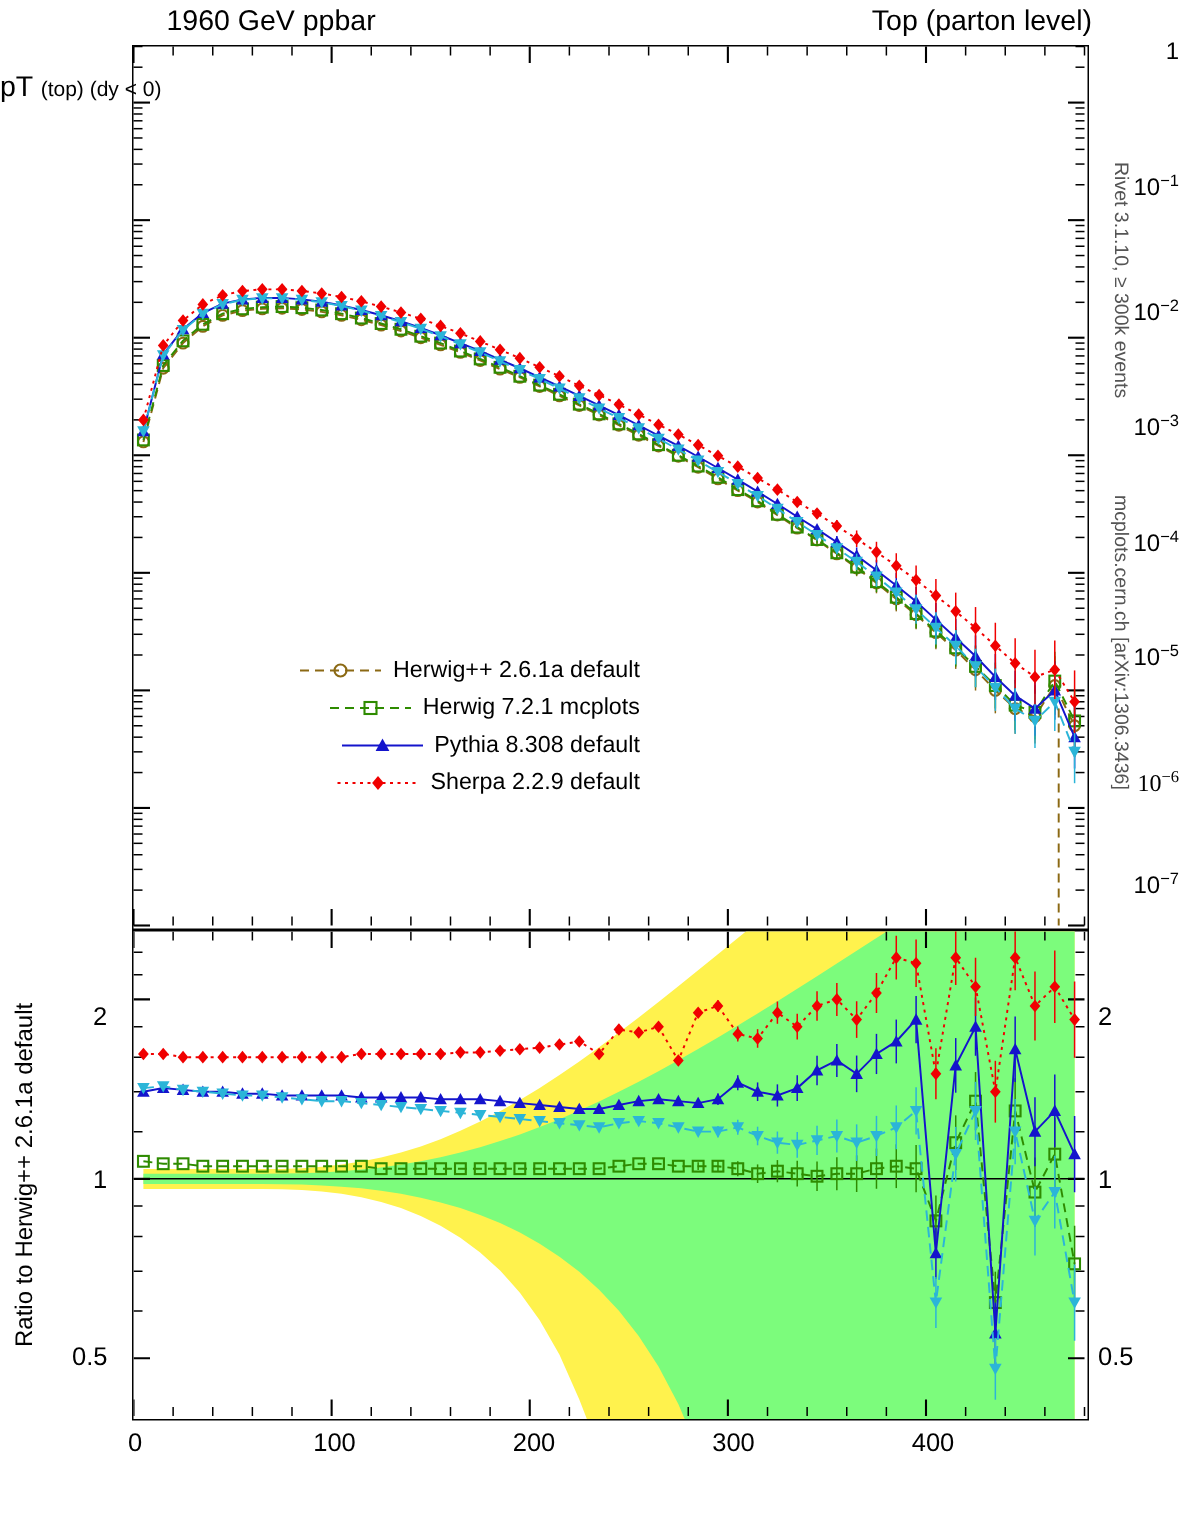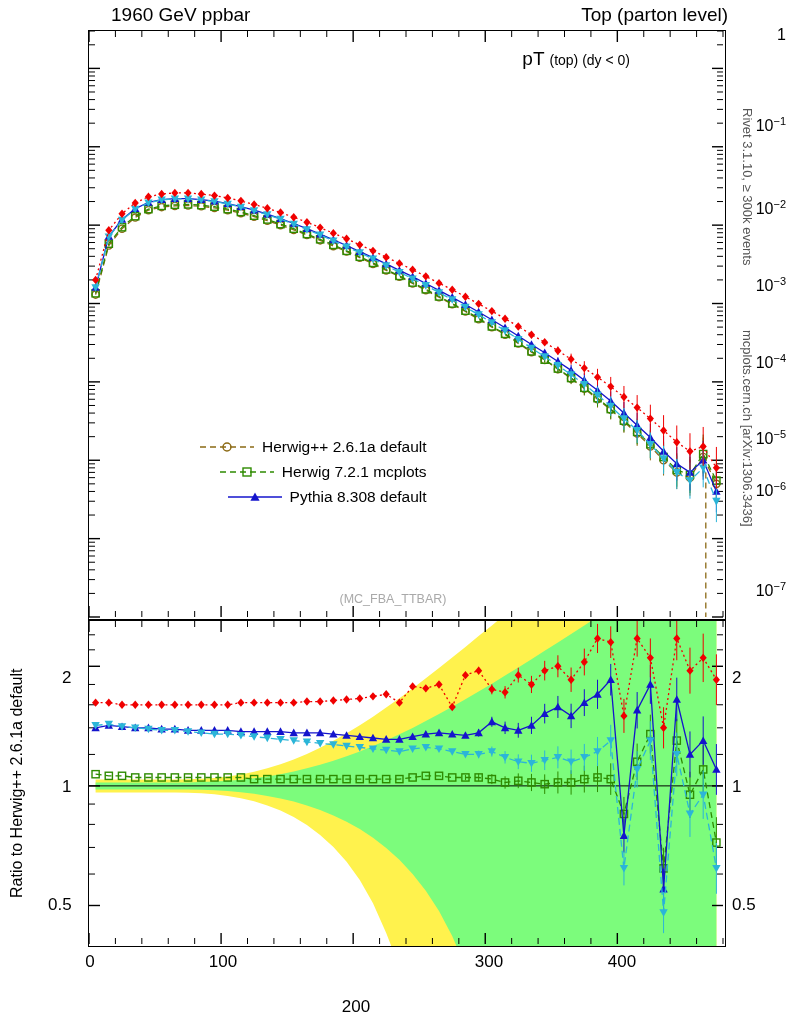--- a/index.html
+++ b/index.html
@@ -29,21 +29,21 @@
     border:1.6px solid #000; box-sizing:border-box;
     background:#fff;
   }
   #ratio-frame{
     left:88px; top:620px; width:638px; height:327px;
     border:1.6px solid #000; box-sizing:border-box;
     background:#fff; overflow:hidden;
   }
 
   .plot-title{
-    position:absolute; top:48px; left:0; width:630px; text-align:right;
+    position:absolute; top:48px; left:0; width:630px; text-align:left;
     font-size:19px;
   }
   .plot-title .sub{font-size:14px;}
 
   .watermark{
     position:absolute; top:592px; left:0; width:786px; text-align:center;
     font-size:12.5px; color:#a9a9a9;
   }
 
   
@@ -577,29 +577,28 @@
         <line x1="627.3958333333334" y1="415.95025447817335" x2="627.3958333333334" y2="457.7502544781733" stroke="#F00000" stroke-width="1"></line>
         <polygon points="627.3958333333334,432.65025447817334 630.9658333333334,436.8502544781733 627.3958333333334,441.0502544781733 623.8258333333333,436.8502544781733" fill="#F00000"></polygon>
         <path d="M 616.8 441.4 L 616.8 586" stroke="#8B6914" stroke-width="1.3" stroke-dasharray="6,4" fill="none"></path>
       </svg>
   </div>
 
   <div class="plot-title">
     <span>pT</span>
     <span class="sub">(top) (dy &lt; 0)</span>
   </div>
-  <div class="watermark">(MC_FBA_TTBAR)</div>
 
   <div class="ylab" style="top:24px;  width:82px;"><span>1</span><sup></sup></div>
   <div class="ylab" style="top:115px; width:82px;"><span>10</span><sup>−1</sup></div>
   <div class="ylab" style="top:198px; width:82px;"><span>10</span><sup>−2</sup></div>
   <div class="ylab" style="top:275px; width:82px;"><span>10</span><sup>−3</sup></div>
   <div class="ylab" style="top:352px; width:82px;"><span>10</span><sup>−4</sup></div>
   <div class="ylab" style="top:428px; width:71px;"><span>10</span><sup>−5</sup></div>
-  <div class="ylab" style="top:480px; width:82px;"><span>10</span><sup>−6</sup></div>
+  <div class="ylab" style="top:512px; width:82px;font-family:Liberation Serif, serif;"><span>10</span><sup>−6</sup></div>
   <div class="ylab" style="top:580px; width:82px;"><span>10</span><sup>−7</sup></div>
 
   <div id="legend">
       <div class="row">
         <span class="marker">
           <svg width="58" height="20">
             <line x1="2" y1="10" x2="56" y2="10" stroke="#8B6914" stroke-width="1.4" stroke-dasharray="6,4"></line>
             <circle cx="29" cy="10" r="3.9999999999999996" fill="none" stroke="#8B6914" stroke-width="1.4"></circle>
           </svg>
         </span>
@@ -615,20 +614,29 @@
         <span class="txt">Herwig 7.2.1 mcplots</span>
       </div>
       <div class="row">
         <span class="marker">
           <svg width="58" height="20">
             <line x1="2" y1="10" x2="56" y2="10" stroke="#1414CC" stroke-width="1.4"></line>
             <polygon points="29,5.4 33.6,13.68 24.4,13.68" fill="#1414CC"></polygon>
           </svg>
         </span>
         <span class="txt">Pythia 8.308 default</span>
+      </div>
+      <div class="row">
+        <span class="marker">
+          <svg width="58" height="20">
+            <line x1="2" y1="10" x2="56" y2="10" stroke="#F00000" stroke-width="1.4" stroke-dasharray="2,3"></line>
+            <polygon points="29,5.4 32.91,10 29,14.6 25.09,10" fill="#F00000"></polygon>
+          </svg>
+        </span>
+        <span class="txt">Sherpa 2.2.9 default</span>
       </div>
     </div>
 
   <div class="abs" id="ratio-frame">
     <svg id="ratio-svg" width="634" height="323" viewBox="0 0 634 323">
         <path d="M6.6 158.4 L19.8 158.4 L33.0 158.4 L46.2 158.4 L59.4 158.4 L72.6 158.4 L85.9 158.4 L99.1 158.3 L112.3 157.8 L125.5 156.9 L138.7 155.4 L151.9 153.4 L165.1 150.7 L178.3 147.3 L191.5 143.3 L204.7 138.5 L217.9 132.9 L231.1 126.7 L244.4 119.8 L257.6 112.3 L270.8 104.3 L284.0 95.7 L297.2 86.6 L310.4 77.2 L323.6 67.4 L336.8 57.3 L350.0 47.0 L363.2 36.5 L376.4 25.9 L389.6 15.1 L402.9 4.4 L416.1 -6.5 L429.3 -17.3 L442.5 -28.1 L455.7 -38.8 L468.9 -49.5 L482.1 -60.1 L495.3 -70.7 L508.5 -81.1 L521.7 -91.4 L534.9 -101.6 L548.1 -111.6 L561.4 -121.6 L574.6 -131.4 L587.8 -141.0 L601.0 -150.6 L614.2 -159.9 L627.4 -169.2 L627.4 346.0 L614.2 346.0 L601.0 346.0 L587.8 346.0 L574.6 346.0 L561.4 346.0 L548.1 346.0 L534.9 346.0 L521.7 346.0 L508.5 346.0 L495.3 346.0 L482.1 346.0 L468.9 346.0 L455.7 346.0 L442.5 346.0 L429.3 346.0 L416.1 346.0 L402.9 346.0 L389.6 346.0 L376.4 346.0 L363.2 346.0 L350.0 346.0 L336.8 346.0 L323.6 346.0 L310.4 346.0 L297.2 312.0 L284.0 282.2 L270.8 259.1 L257.6 240.8 L244.4 226.0 L231.1 214.0 L217.9 204.1 L204.7 196.1 L191.5 189.6 L178.3 184.4 L165.1 180.3 L151.9 177.2 L138.7 174.9 L125.5 173.3 L112.3 172.3 L99.1 171.8 L85.9 171.6 L72.6 171.6 L59.4 171.6 L46.2 171.6 L33.0 171.6 L19.8 171.6 L6.6 171.6 Z" fill="#FFF24D" stroke="none"></path>
         <path d="M6.6 161.5 L19.8 161.5 L33.0 161.5 L46.2 161.5 L59.4 161.5 L72.6 161.5 L85.9 161.5 L99.1 161.4 L112.3 161.1 L125.5 160.6 L138.7 159.8 L151.9 158.7 L165.1 157.3 L178.3 155.4 L191.5 153.2 L204.7 150.5 L217.9 147.3 L231.1 143.8 L244.4 139.7 L257.6 135.3 L270.8 130.4 L284.0 125.1 L297.2 119.4 L310.4 113.3 L323.6 106.9 L336.8 100.1 L350.0 93.1 L363.2 85.8 L376.4 78.3 L389.6 70.6 L402.9 62.7 L416.1 54.6 L429.3 46.5 L442.5 38.2 L455.7 29.8 L468.9 21.4 L482.1 12.9 L495.3 4.4 L508.5 -4.1 L521.7 -12.6 L534.9 -21.1 L548.1 -29.6 L561.4 -38.1 L574.6 -46.5 L587.8 -54.8 L601.0 -63.1 L614.2 -71.3 L627.4 -79.5 L627.4 346.0 L614.2 346.0 L601.0 346.0 L587.8 346.0 L574.6 346.0 L561.4 346.0 L548.1 346.0 L534.9 346.0 L521.7 346.0 L508.5 346.0 L495.3 346.0 L482.1 346.0 L468.9 346.0 L455.7 346.0 L442.5 346.0 L429.3 346.0 L416.1 346.0 L402.9 346.0 L389.6 346.0 L376.4 346.0 L363.2 315.0 L350.0 290.0 L336.8 269.7 L323.6 252.9 L310.4 238.8 L297.2 226.9 L284.0 216.8 L270.8 208.1 L257.6 200.7 L244.4 194.4 L231.1 189.0 L217.9 184.4 L204.7 180.6 L191.5 177.5 L178.3 174.9 L165.1 172.8 L151.9 171.2 L138.7 170.1 L125.5 169.3 L112.3 168.7 L99.1 168.5 L85.9 168.4 L72.6 168.4 L59.4 168.4 L46.2 168.4 L33.0 168.4 L19.8 168.4 L6.6 168.4 Z" fill="#7CFC7C" stroke="none"></path>
         <line x1="0" y1="284.4941322518405" x2="11" y2="284.4941322518405" stroke="#000" stroke-width="1.4"></line>
         <line x1="634" y1="284.4941322518405" x2="623" y2="284.4941322518405" stroke="#000" stroke-width="1.4"></line>
         <line x1="0" y1="253.03254749082254" x2="6" y2="253.03254749082254" stroke="#000" stroke-width="1"></line>
@@ -990,17 +998,17 @@
   <div class="rlab" style="left:62px; top:668px;">2</div>
   <div class="rlab" style="left:62px; top:777px;">1</div>
   <div class="rlab" style="left:48px; top:895px;">0.5</div>
 
   <div class="rlab" style="left:732px; top:668px;">2</div>
   <div class="rlab" style="left:732px; top:777px;">1</div>
   <div class="rlab" style="left:732px; top:895px;">0.5</div>
 
   <div class="xlab" style="left:60px;  top:952px; width:60px;">0</div>
   <div class="xlab" style="left:193px; top:952px; width:60px;">100</div>
-  <div class="xlab" style="left:326px; top:952px; width:60px;margin-top:45px;">200</div>
+  <div class="xlab" style="left:326px; top:952px; width:60px;">200</div>
   <div class="xlab" style="left:459px; top:952px; width:60px;">300</div>
   <div class="xlab" style="left:592px; top:952px; width:60px;">400</div>
 
 </div>
 
 </body></html>

